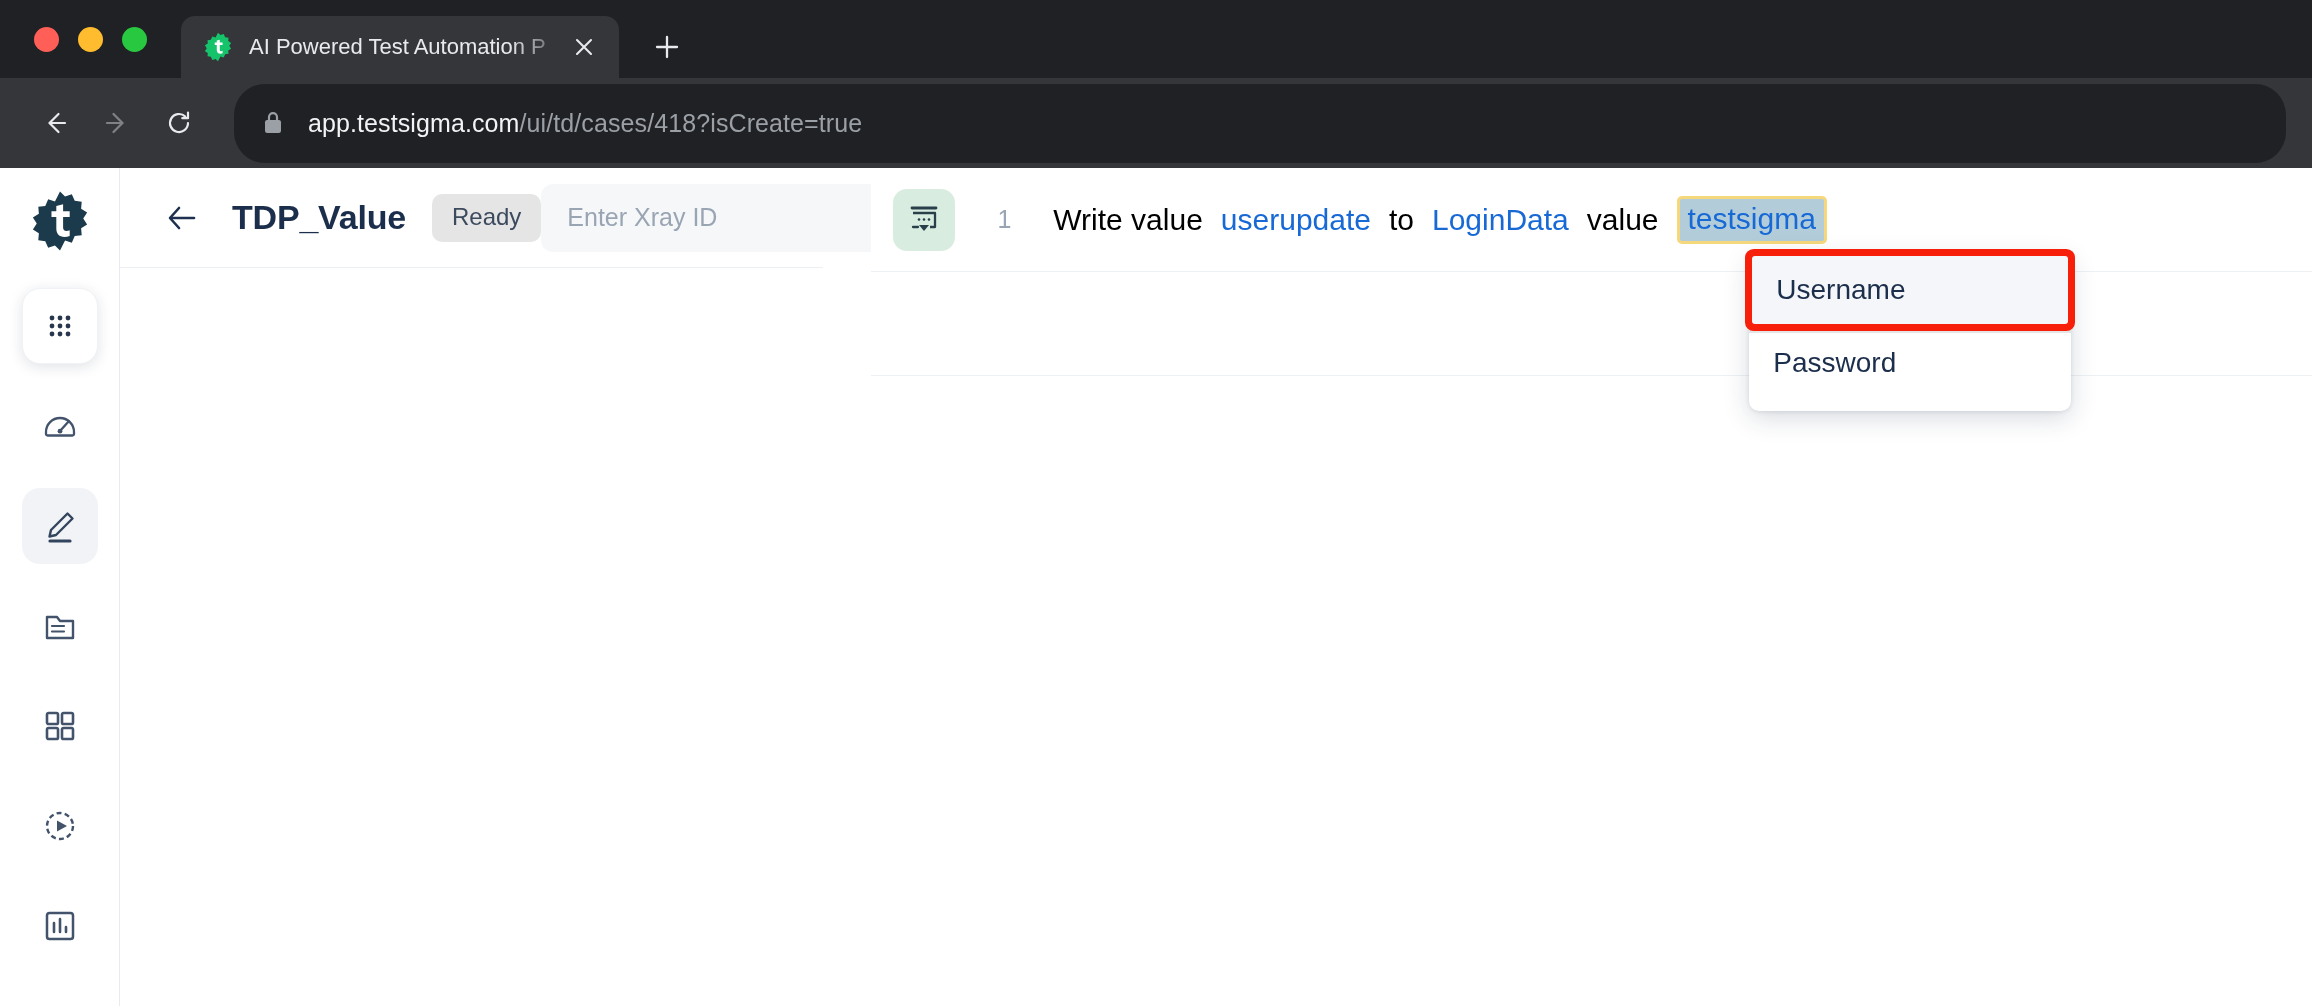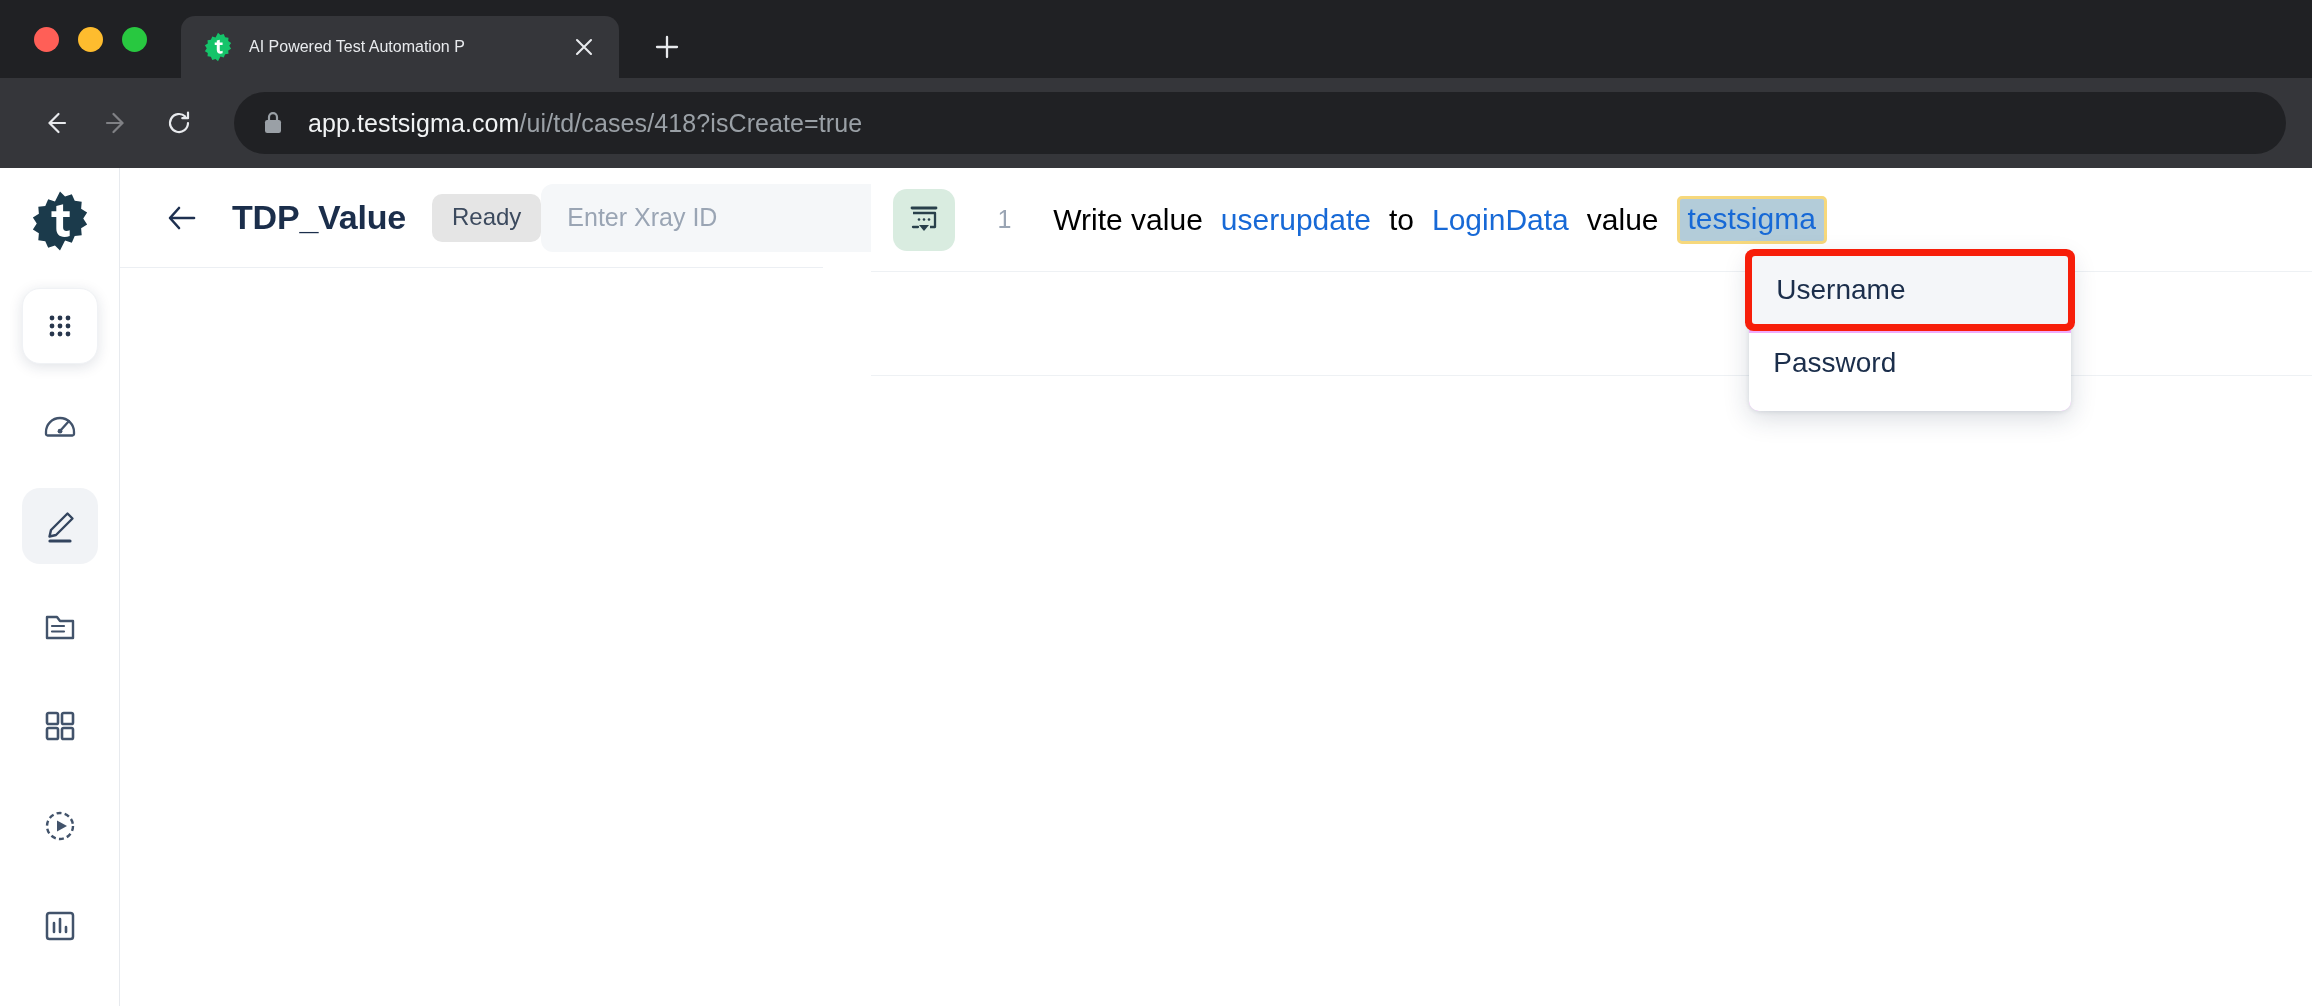--- a/index.html
+++ b/index.html
@@ -50,21 +50,21 @@
   }
   .tab-favicon {
     width: 30px; height: 30px;
     flex: 0 0 30px;
     display: flex; align-items: center; justify-content: center;
     margin-right: 16px;
   }
   .tab-title {
     flex: 1 1 auto;
     color: #e8eaed;
-    font-size: 16px;
+    font-size: 22px;
     line-height: 30px;
     white-space: nowrap;
     overflow: hidden;
     -webkit-mask-image: linear-gradient(to right, #000 82%, rgba(0,0,0,0.08) 99%);
     mask-image: linear-gradient(to right, #000 82%, rgba(0,0,0,0.08) 99%);
     padding-right: 8px;
   }
   .tab-close {
     width: 34px; height: 34px;
     flex: 0 0 34px;
@@ -88,21 +88,21 @@
   }
   .nav-btn {
     width: 62px; height: 62px;
     display: flex; align-items: center; justify-content: center;
     border-radius: 50%;
     flex: 0 0 62px;
   }
   .nav-btn.forward svg { opacity: 0.42; }
   .omnibox {
     flex: 1 1 auto;
-    height: 62px;
+    height: 79px;
     margin-left: 24px;
     background: #202124;
     border-radius: 31px;
     display: flex;
     align-items: center;
     padding: 0 28px;
     overflow: hidden;
   }
   .lock-icon { flex: 0 0 22px; margin-right: 24px; display:flex; align-items:center;}
   .url-text {
@@ -282,21 +282,21 @@
     height: 104px;
     border-bottom: 1px solid #eef1f4;
   }
 
   
   .dropdown {
     position: absolute;
     left: 878px;
     top: 85px;
     width: 322px;
-    background: #f0abfc;
+    background: #e5e5e5;
     border-radius: 10px;
     box-shadow: 0 7px 26px rgba(24,40,72,0.17), 0 1px 4px rgba(24,40,72,0.10);
     overflow: visible;
     z-index: 40;
   }
   .dd-item {
     height: 72px;
     display: flex;
     align-items: center;
     padding: 0 24px;

